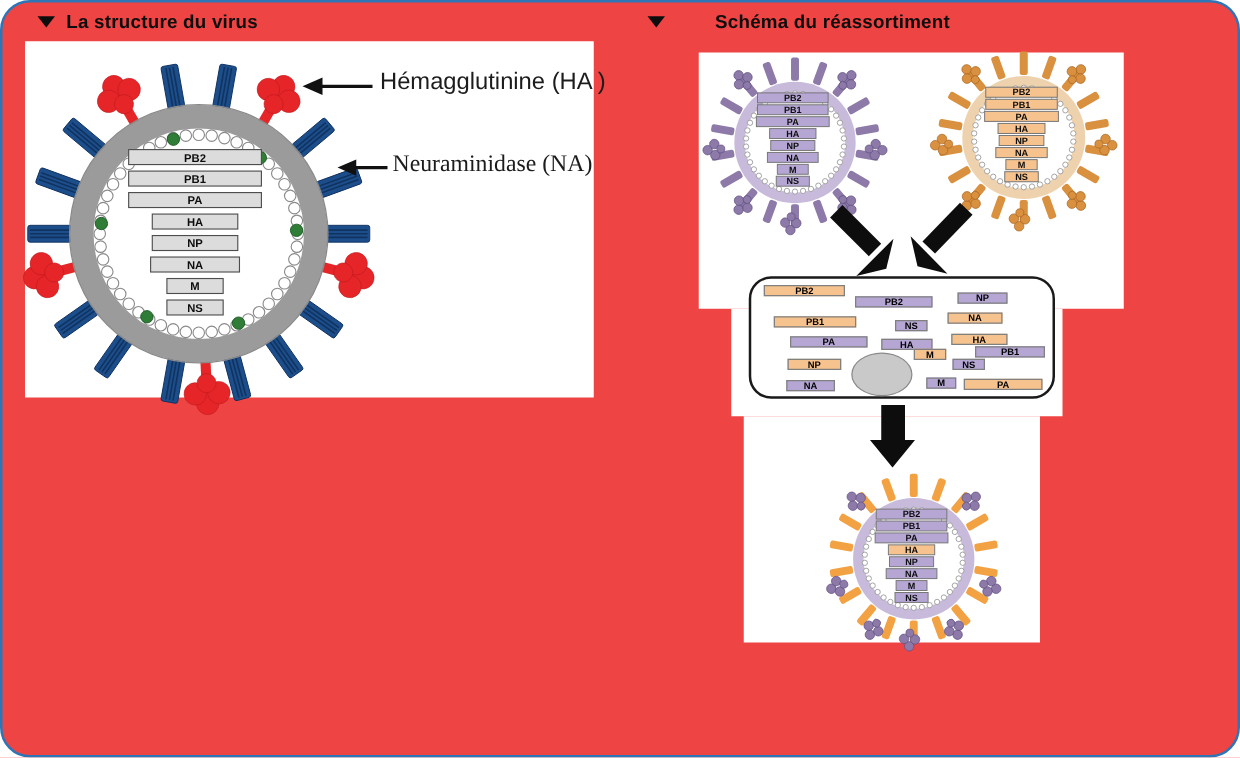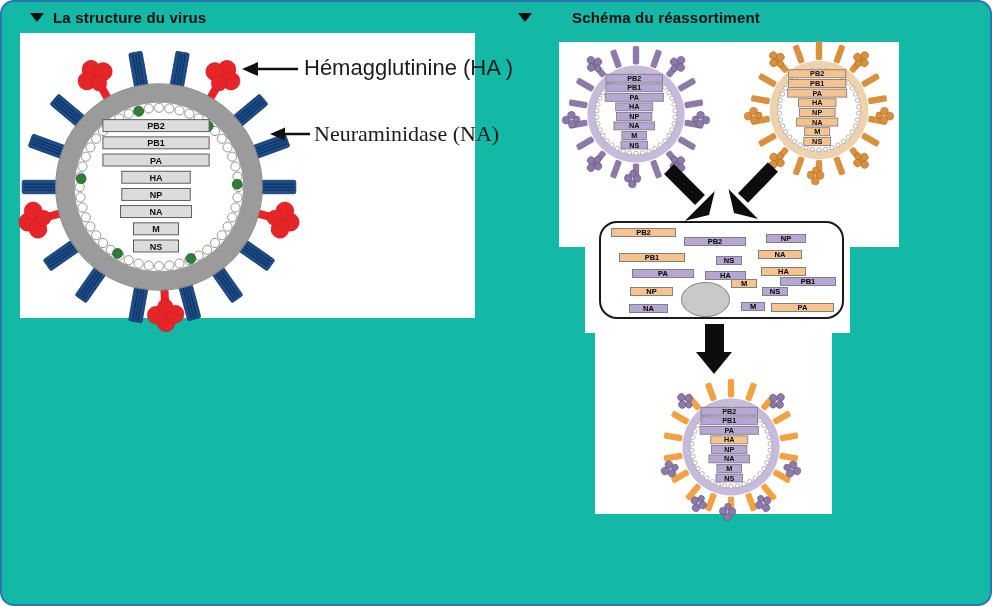--- a/index.html
+++ b/index.html
@@ -4,38 +4,38 @@
 <style>
   html,body{margin:0;padding:0;background:#fff;font-family:"Liberation Sans",sans-serif;}
   .stage{position:relative;width:992px;height:606px;}
   .slide{position:absolute;left:0;top:0;width:992px;height:606px;box-sizing:border-box;
          border-radius:14px;border:2px solid #2e75b6;background:#4b6c54;overflow:hidden;}
   .section-header{position:absolute;display:flex;align-items:center;gap:9px;cursor:default;}
   .tri{width:0;height:0;border-left:7px solid transparent;border-right:7px solid transparent;
        border-top:9px solid #0d0d0d;}
   .section-title{font-size:15px;font-weight:bold;color:#0d0d0d;letter-spacing:.2px;white-space:nowrap;}
   .panel{position:absolute;background:#fff;}
-  .annot{position:absolute;font-size:22px;color:#1c1c1c;white-space:nowrap;}
+  .annot{position:absolute;font-size:19px;color:#1c1c1c;white-space:nowrap;}
   svg{position:absolute;overflow:visible;}
   svg text{font-family:"Liberation Sans",sans-serif;font-weight:bold;fill:#0d0d0d;}
   #mix-box{position:absolute;left:597px;top:219px;width:245px;height:98px;background:#fff;
            border:2.5px solid #1a1a1a;border-radius:18px;box-sizing:border-box;z-index:6;}
   .chip{position:absolute;height:9px;box-sizing:border-box;border:1px solid #808080;
         font-size:7.5px;font-weight:bold;color:#000;text-align:center;line-height:7.5px;}
   .chip.orange{background:#f6c28d;}
   .chip.purple{background:#b5a6d4;}
   .nucleus{position:absolute;background:#c9c9c9;border:1.5px solid #8a8a8a;border-radius:50%;}
   .overlay{z-index:7;pointer-events:none;}
   .virus{z-index:5;}
 </style>
 </head>
 <body>
 
 <div class="stage">
-  <div class="slide" style="background: #14b8a6; border-color: rgb(46, 117, 182);">
+  <div class="slide" style="background: #ef4444; border-color: rgb(46, 117, 182); border-radius: 24px;">
 
     <div class="section-header" style="left:28px;top:7px;">
       <span class="tri"></span>
       <span class="section-title">La structure du virus</span>
     </div>
     <div class="section-header" style="left:516px;top:7px;gap:40px;">
       <span class="tri"></span>
       <span class="section-title">Schéma du réassortiment</span>
     </div>
 

